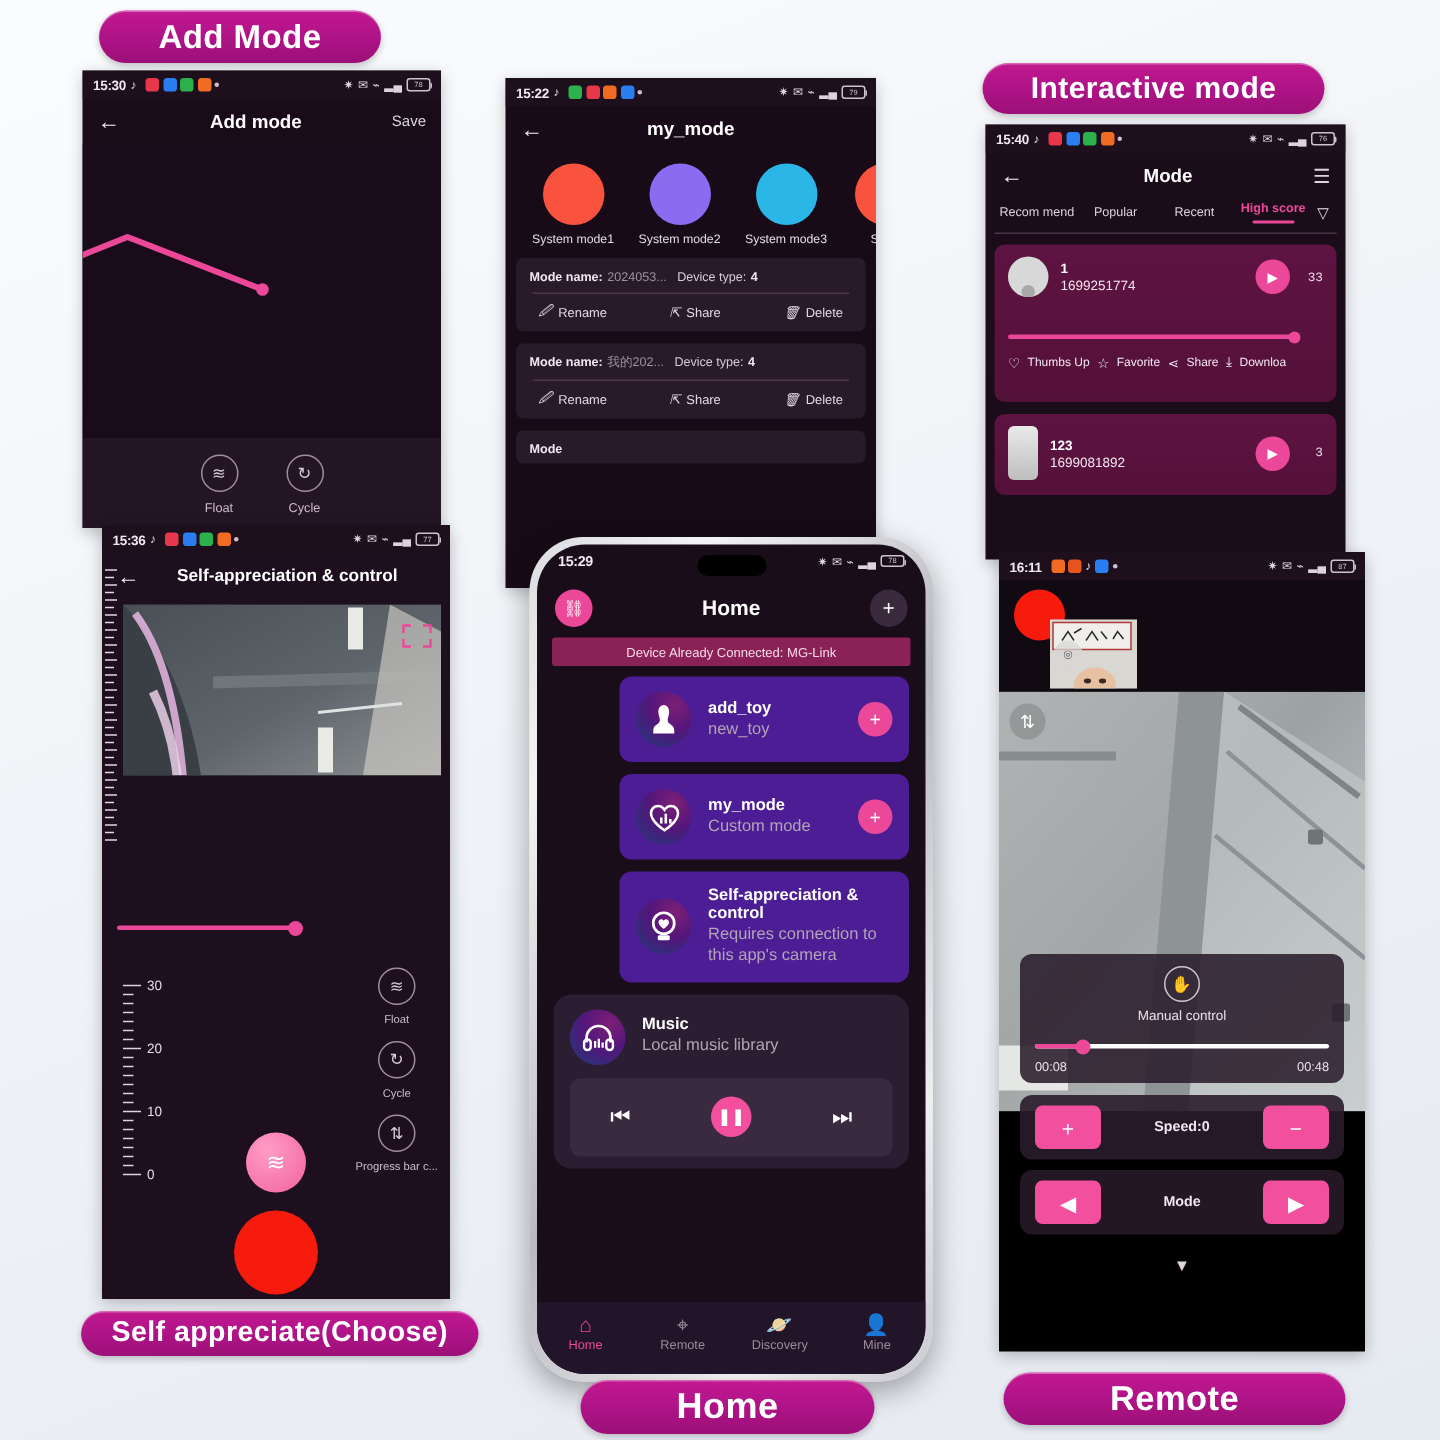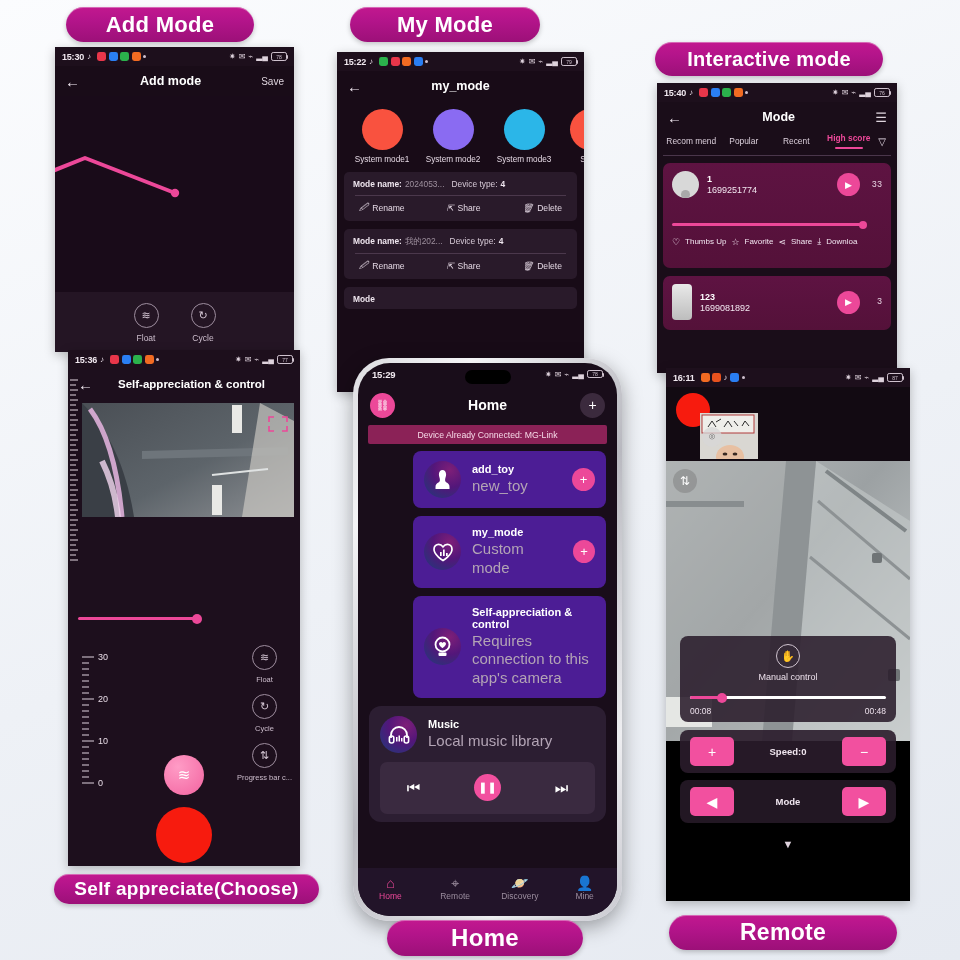--- a/index.html
+++ b/index.html
@@ -164,21 +164,21 @@
   .hm-title { flex:1; text-align:center; color:#fff; font-weight:700; font-size:14px;}
   .plus-fab { width:25px;height:25px;border-radius:50%; background:#3b2a3d; display:flex;align-items:center;justify-content:center;color:#fff;font-size:14px;}
   .conn-banner { margin:4px 10px 0; height:19px; border-radius:2px; background:#8b2257;
                  display:flex;align-items:center;justify-content:center; color:#f7d9e8; font-size:8.7px;}
   .hm-list { padding:7px 11px 0; display:flex; flex-direction:column; gap:8px;}
   .hm-card { background:#4c1d95; border-radius:8px; padding:10px 11px; display:flex; align-items:center; gap:11px; min-height:53px;margin-left:44px;}
   .hm-ico { width:37px;height:37px;border-radius:50%; flex:none;
             background:radial-gradient(circle at 70% 25%, #7e1f78 0%, #53167a 45%, #1c3d7a 100%);
             display:flex;align-items:center;justify-content:center; color:#fff;}
   .hm-txt .t1 { font-size:11px; color:#fff; font-weight:600;}
-  .hm-txt .t2 { font-size:15px; color:#b3a4b5; margin-top:2px; line-height:1.25;}
+  .hm-txt .t2 { font-size:11px; color:#b3a4b5; margin-top:2px; line-height:1.25;}
   .hm-plus { margin-left:auto; width:23px;height:23px;border-radius:50%;background:#ec4899;
              display:flex;align-items:center;justify-content:center;color:#fff;font-size:13px;}
   .music-card { background:#2c1e32; border-radius:12px; padding:10px 11px 8px;}
   .music-head { display:flex; align-items:center; gap:11px;}
   .player { margin-top:9px; background:#3a2a40; border-radius:7px; height:52px;
             display:flex; align-items:center; justify-content:space-around; }
   .player .sk { color:#fff; font-size:15px;}
   .pp { width:27px;height:27px;border-radius:50%;background:#f2509f;display:flex;align-items:center;justify-content:center;color:#fff;font-size:11px;}
   .tabbar { position:absolute; bottom:0; left:0; right:0; height:48px; background:#221429;
             display:flex; align-items:center; padding-bottom:7px;}
@@ -341,23 +341,20 @@
       </div>
       <div class="end-fab"></div>
 
     </div>
   </div>
 
   <div class="pill" style="left:54px; top:874px; width:265px; height:30px; font-size:19px; font-weight:600;">
     <span>Self appreciate(Choose)</span>
   </div>
 
-  <div class="pill" style="left:350px; top:7px; width:190px; height:35px; font-size:22px; font-weight:700;">
-    <span>My Mode</span>
-  </div>
 
   <div class="screen" id="my-mode-screen">
     <div class="statusbar">
       <span class="clock">15:22</span>
       <span style="font-size:8px;color:#e6dbe5;">♪</span>
       <span class="sb-apps">
         <i class="sb-app" style="background:#2bb24c"></i>
         <i class="sb-app" style="background:#e8364a"></i>
         <i class="sb-app" style="background:#f26b22"></i>
         <i class="sb-app" style="background:#2a7ef2"></i>

